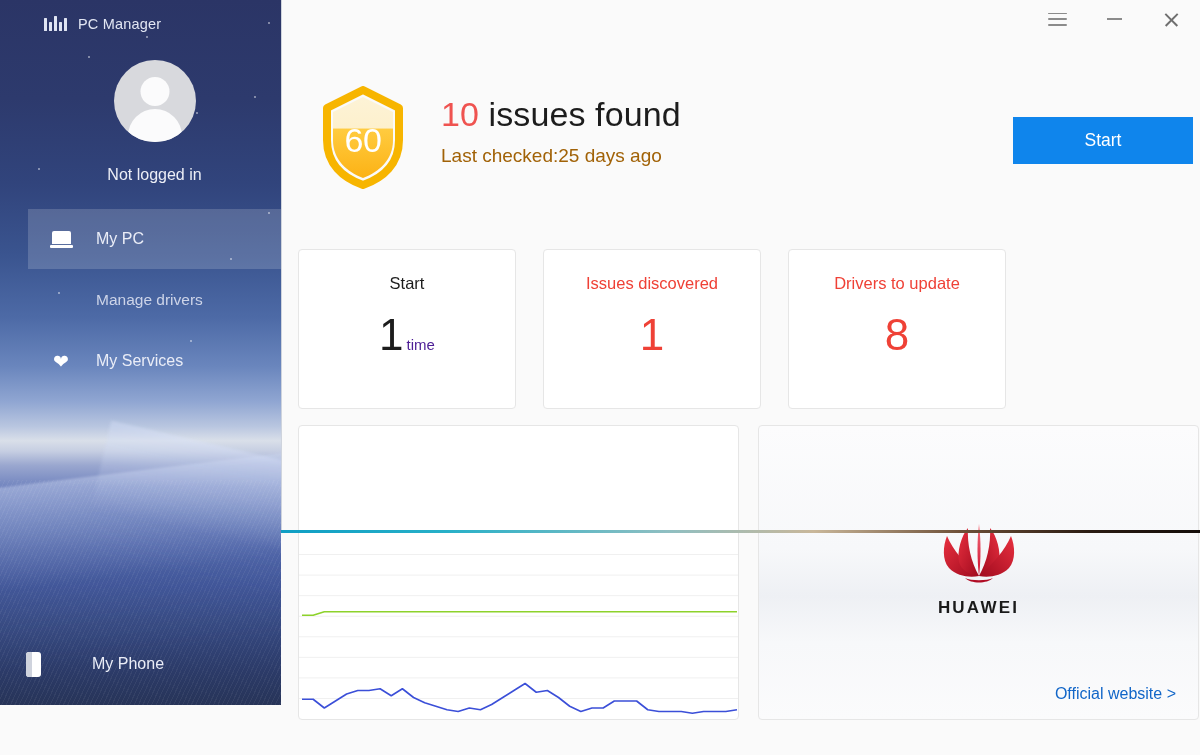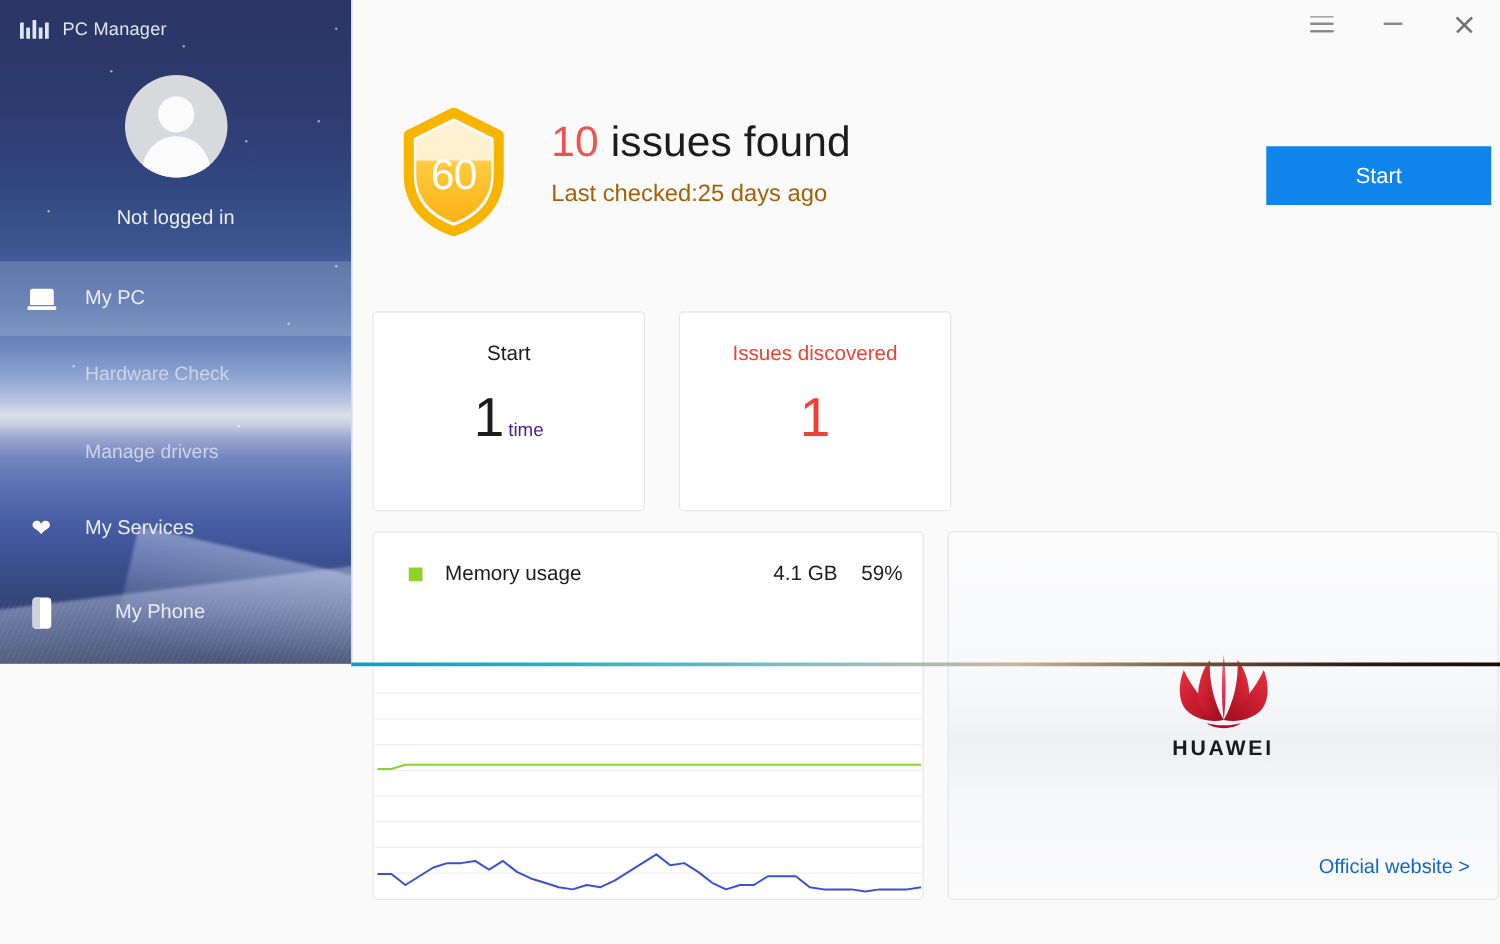--- a/index.html
+++ b/index.html
@@ -5,33 +5,34 @@
   * { margin:0; padding:0; box-sizing:border-box; }
   html, body {
     width:1200px; height:755px; overflow:hidden;
     font-family:"Liberation Sans", sans-serif;
     background:#fafafa;
   }
   #app { position:relative; width:1200px; height:755px; display:flex; }
 
   
   #sidebar {
-    position:relative; width:281px; height:531px; flex:0 0 281px;
+    position:relative; width:281px; height:705px; flex:0 0 281px;
     overflow:hidden;
     background:
       linear-gradient(to bottom,
         #2b3566 0%, #2d3a6d 14%,
         #31447c 26%, #3a548f 36%,
         #4d6aa6 45%, #6a86bd 52%,
         #90a6d2 57%, #b9c6e0 60.5%,
         #d9dfe9 62.5%, #c6cee2 64%,
         #9aa7cf 66%, #7285bf 69%,
         #5c72b3 73%, #4a60a4 78%,
         #3e5396 83%, #35487f 89%,
         #2c3b69 95%, #273458 100%);
+    padding-left: 28px;
   }
   
   #sidebar .dune-a {
     position:absolute; left:-40px; top:470px; width:380px; height:230px;
     background:linear-gradient(to bottom, rgba(210,220,245,.40), rgba(140,160,210,.06) 45%, rgba(0,0,0,0) 80%);
     transform:rotate(-7deg); filter:blur(1.2px); pointer-events:none;
   }
   #sidebar .dune-b {
     position:absolute; right:-70px; top:448px; width:260px; height:150px;
     background:linear-gradient(to bottom, rgba(215,225,248,.42), rgba(110,130,190,.05) 60%, rgba(0,0,0,0) 90%);
@@ -146,21 +147,21 @@
   .legend-v2 { font-size:16.5px; color:#1c1c1c; width:52px; text-align:right; }
   .graph { position:absolute; left:0; right:0; bottom:0; height:185px; }
 
   
   .promo {
     position:absolute; left:477px; top:425px; width:441px; height:295px;
     border:1px solid #e6e6e6; border-radius:4px; overflow:hidden;
     background:linear-gradient(to bottom, #fcfcfd 0%, #f7f8fa 42%, #eef0f4 58%, #f7f8fa 74%, #fbfbfc 100%);
   }
   .hw-wrap { position:absolute; left:0; right:0; top:96px; text-align:center; }
-  .hw-name { margin-top:0; font-size:17px; font-weight:bold; letter-spacing:2.2px; color:#1a1a1a; }
+  .hw-name { margin-top:10px; font-size:17px; font-weight:bold; letter-spacing:2.2px; color:#1a1a1a; }
   .promo-link {
     position:absolute; right:22px; bottom:16px; font-size:16px; color:#1266c8; cursor:default;
   }
 
   .bottom-strip {
     position:absolute; left:0; right:0; bottom:0; height:3px;
     background:linear-gradient(to right,#0f9ec4 0%,#27b0c8 18%,#8fbfc2 42%,#c9b79a 58%,#6e5038 74%,#2a1b12 88%,#140d09 100%);
   }
   .main-border { position:absolute; inset:0; border-left:1px solid #cfd4dd; pointer-events:none; }
 </style>
@@ -207,23 +208,20 @@
 
     <div class="nav">
       <div class="nav-item active">
         <span class="nav-ico">
           <span class="ico-laptop">
               <span class="scr"></span>
               <span class="base"></span>
             </span>
         </span>
         <span class="nav-label">My PC</span>
-      </div>
-      <div class="nav-item sub">
-        <span class="nav-label">Hardware Check</span>
       </div>
       <div class="nav-item sub">
         <span class="nav-label">Manage drivers</span>
       </div>
       <div class="nav-item">
         <span class="nav-ico">
             <span class="ico-heart">❤</span>
           </span>
         <span class="nav-label">My Services</span>
       </div>
@@ -287,29 +285,27 @@
         <div class="card-label">Start</div>
         <div class="card-val">
           <span>1</span>
           <span class="card-unit">time</span>
         </div>
       </div>
       <div class="card">
         <div class="card-label red">Issues discovered</div>
         <div class="card-val red">1</div>
       </div>
+      <div class="card">
+        <div class="card-label red">Drivers to update</div>
+        <div class="card-val red">8</div>
+      </div>
     </div>
 
     <div class="usage">
-      <div class="legend-row">
-        <span class="swatch" style="background:#8dd22b"></span>
-        <span class="legend-name">Memory usage</span>
-        <span class="legend-v1">4.1 GB</span>
-        <span class="legend-v2">59%</span>
-      </div>
       <svg class="graph" id="usage-graph" viewBox="0 0 441 185" preserveAspectRatio="none">
           <line x1="0" x2="441" y1="20.555555555555557" y2="20.555555555555557" stroke="#f0f0f0" stroke-width="1"></line>
           <line x1="0" x2="441" y1="41.111111111111114" y2="41.111111111111114" stroke="#f0f0f0" stroke-width="1"></line>
           <line x1="0" x2="441" y1="61.66666666666667" y2="61.66666666666667" stroke="#f0f0f0" stroke-width="1"></line>
           <line x1="0" x2="441" y1="82.22222222222223" y2="82.22222222222223" stroke="#f0f0f0" stroke-width="1"></line>
           <line x1="0" x2="441" y1="102.77777777777779" y2="102.77777777777779" stroke="#f0f0f0" stroke-width="1"></line>
           <line x1="0" x2="441" y1="123.33333333333334" y2="123.33333333333334" stroke="#f0f0f0" stroke-width="1"></line>
           <line x1="0" x2="441" y1="143.8888888888889" y2="143.8888888888889" stroke="#f0f0f0" stroke-width="1"></line>
           <line x1="0" x2="441" y1="164.44444444444446" y2="164.44444444444446" stroke="#f0f0f0" stroke-width="1"></line>
           <polyline points="3.00,165.25 14.15,165.25 25.31,174.00 36.46,167.00 47.62,160.00 58.77,156.50 69.92,156.50 81.08,154.75 92.23,161.75 103.38,154.75 114.54,163.50 125.69,168.75 136.85,172.25 148.00,175.75 159.15,177.50 170.31,174.00 181.46,175.75 192.62,170.50 203.77,163.50 214.92,156.50 226.08,149.50 237.23,158.25 248.38,156.50 259.54,163.50 270.69,172.25 281.85,177.50 293.00,174.00 304.15,174.00 315.31,167.00 326.46,167.00 337.62,167.00 348.77,175.75 359.92,177.50 371.08,177.50 382.23,177.50 393.38,179.25 404.54,177.50 415.69,177.50 426.85,177.50 438.00,175.75" fill="none" stroke="#3b4fd8" stroke-width="1.6" stroke-linejoin="round"></polyline>

